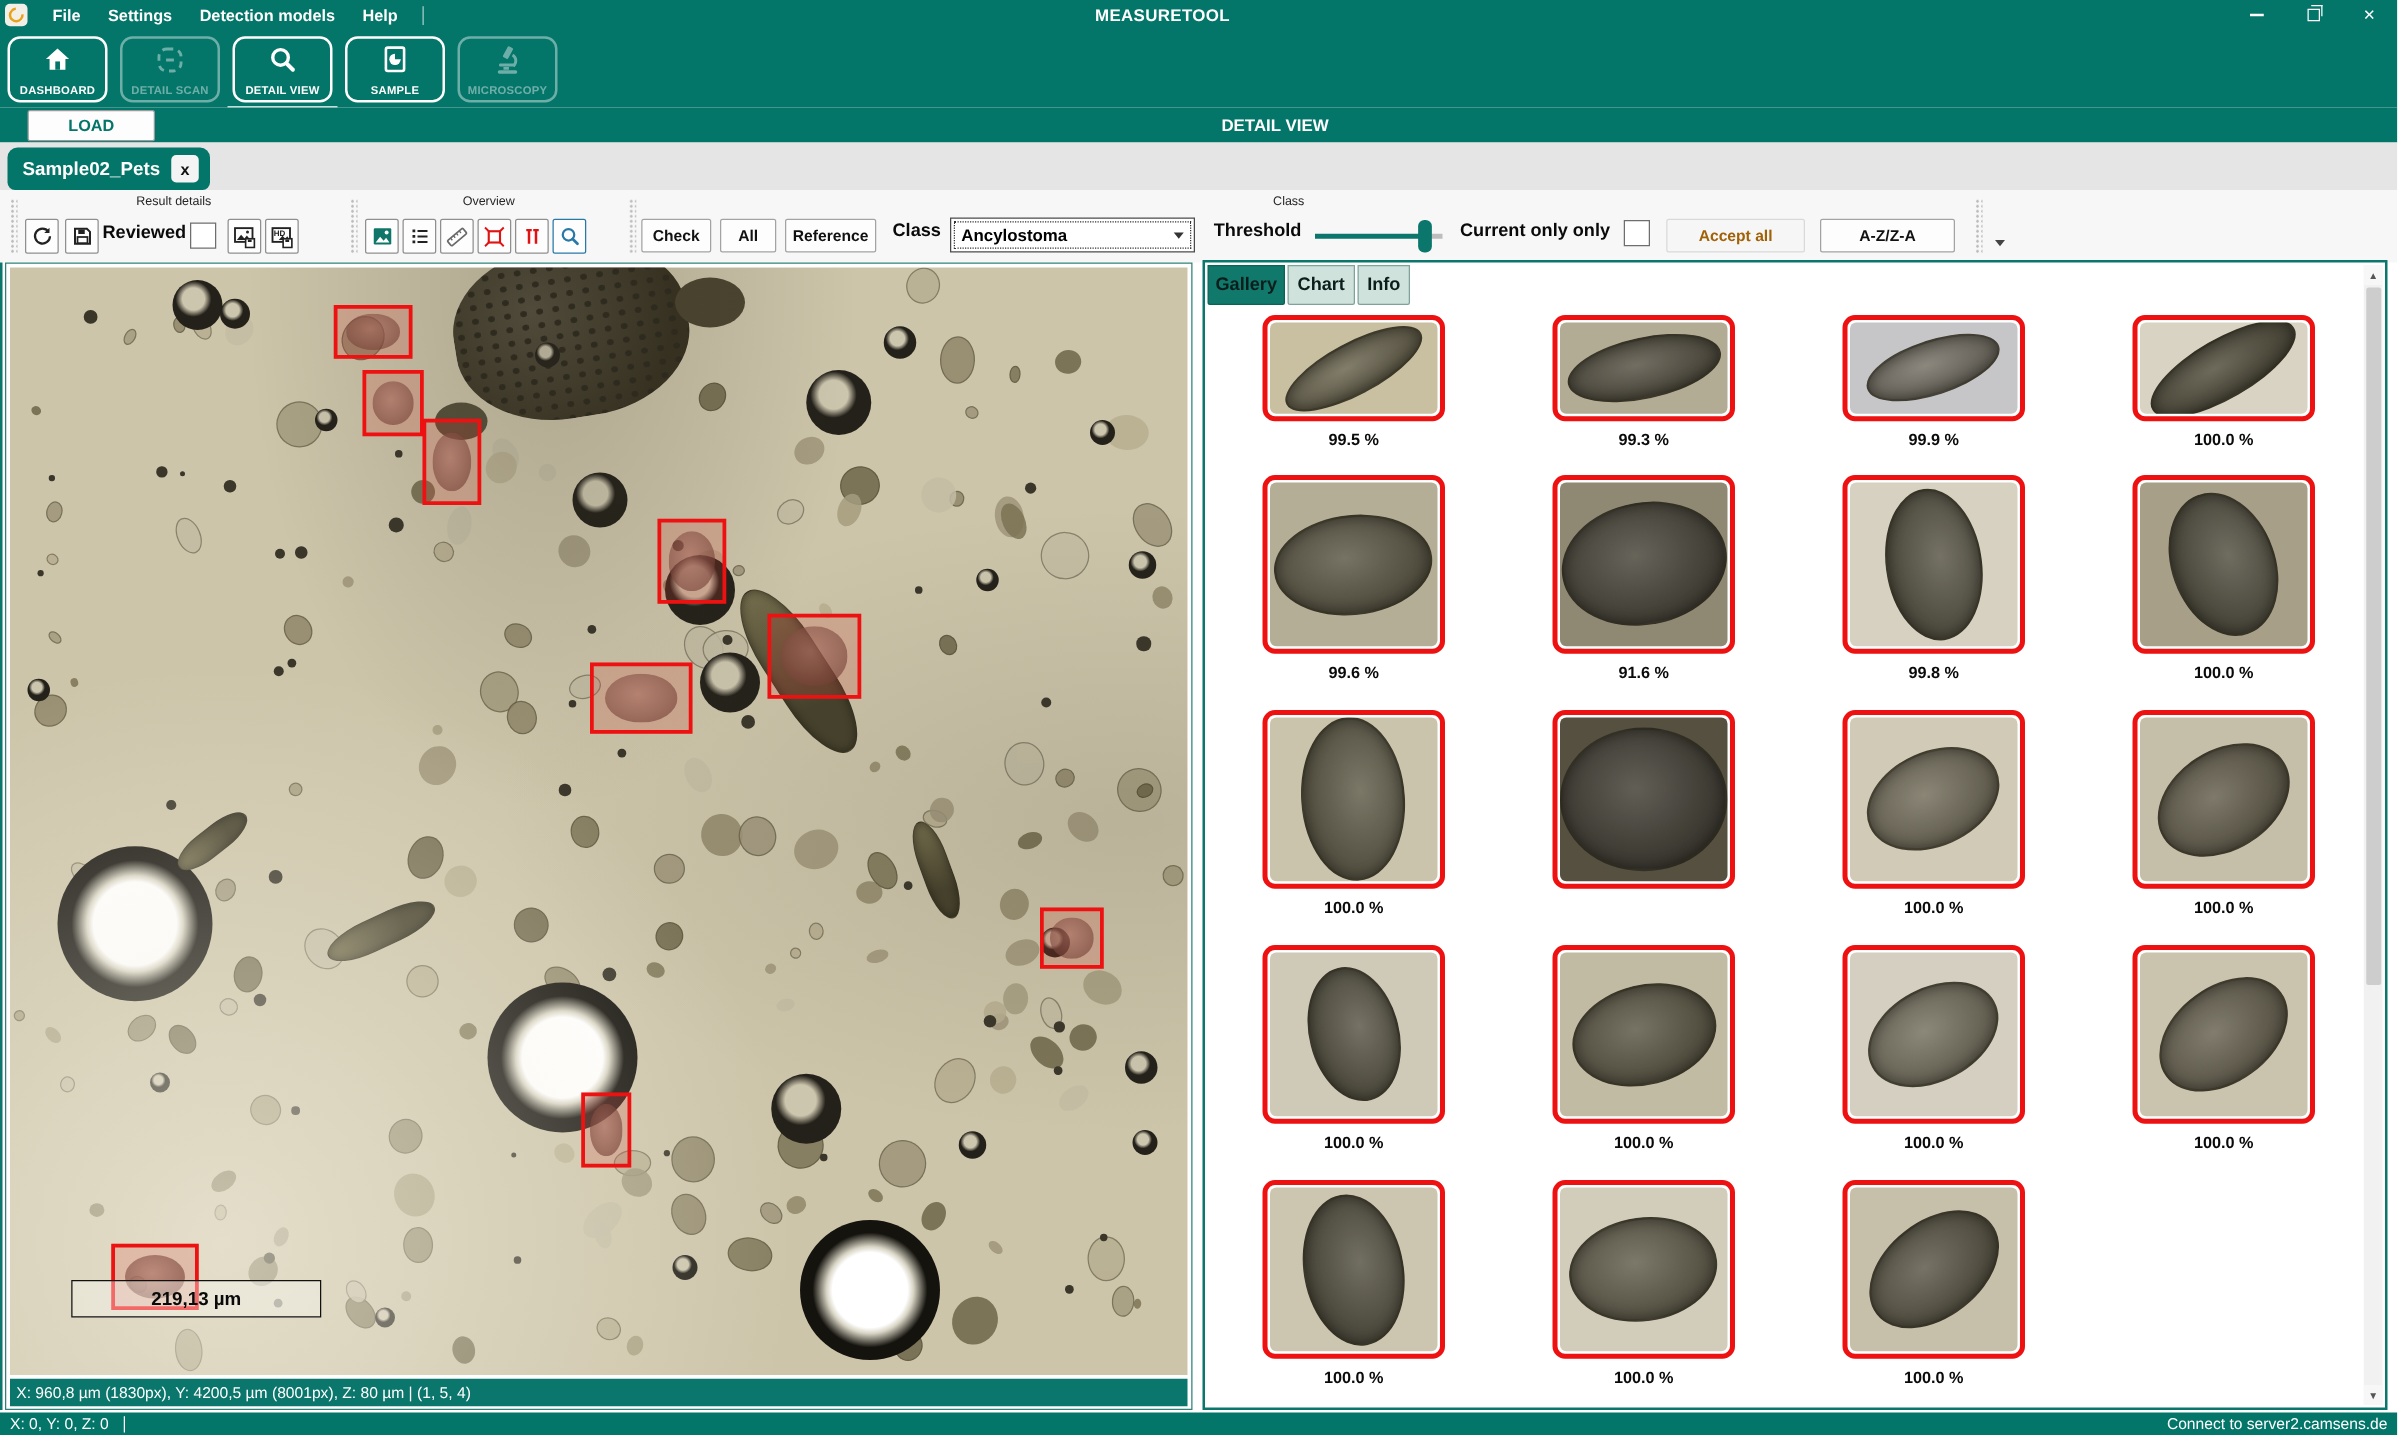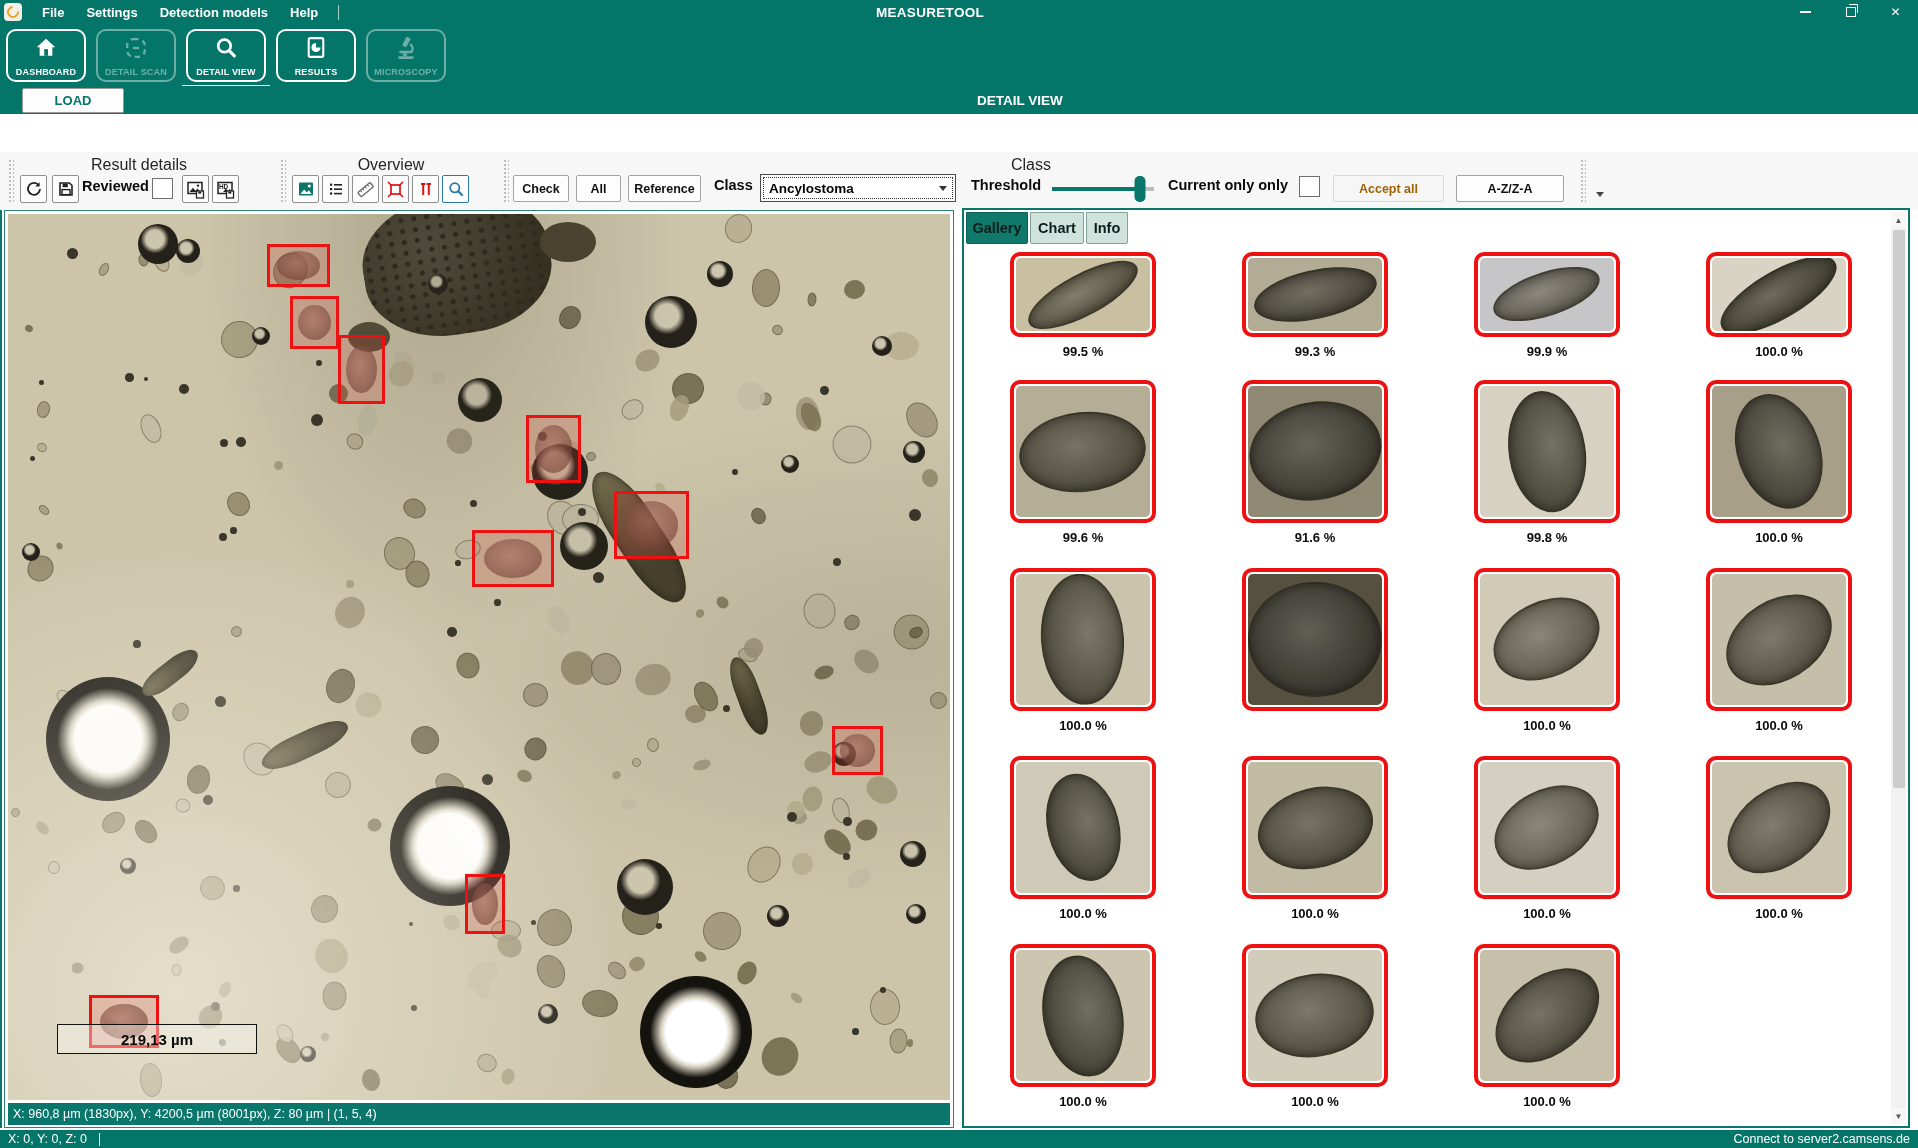--- a/index.html
+++ b/index.html
@@ -42,21 +42,21 @@
              justify-content:center;font-weight:700;font-size:13.5px;}
   
   .tabrow{position:absolute;left:0;top:114px;width:100%;height:38px;background:#e5e5e5;}
   .doctab{position:absolute;left:6px;top:4px;height:34px;background:#047569;border-radius:8px 8px 6px 6px;
           display:flex;align-items:center;padding:0 9px 0 12px;color:#fff;font-weight:700;font-size:15px;
           box-sizing:border-box;cursor:pointer;}
   .tabclose{margin-left:9px;width:22px;height:22px;background:#f4f4f4;border-radius:4px;color:#111;
             font-size:13px;font-weight:700;display:flex;align-items:center;justify-content:center;cursor:pointer;}
   
   .ribbon{position:absolute;left:0;top:152px;width:100%;height:58px;background:#f7f7f7;font-size:13px;}
-  .grp-label{position:absolute;top:4px;font-size:16px;color:#262626;text-align:center;}
+  .grp-label{position:absolute;top:4px;font-size:10px;color:#262626;text-align:center;}
   .handle{position:absolute;top:7px;height:44px;width:6px;
           background-image:radial-gradient(#bdbdbd 1px,transparent 1.2px);background-size:4px 4px;}
   .icon-btn{position:absolute;top:23px;width:27px;height:28px;border:1px solid #8f8f8f;border-radius:2px;
             background:#fdfdfd;box-sizing:border-box;display:flex;align-items:center;justify-content:center;cursor:pointer;}
   .icon-btn.blue{border:1.6px solid #2878a8;}
   .rlabel{position:absolute;top:26px;font-weight:700;font-size:14.5px;color:#0a0a0a;white-space:nowrap;}
   .cb{position:absolute;width:21px;height:21px;background:#fff;border:1px solid #6e6e6e;box-sizing:border-box;cursor:pointer;}
   .pushbtn{position:absolute;top:23px;height:27px;background:#fdfdfd;border:1px solid #a3a3a3;border-radius:2px;
            font-weight:700;font-size:12.5px;color:#111;display:flex;align-items:center;justify-content:center;
            box-sizing:border-box;cursor:pointer;}
@@ -173,39 +173,45 @@
         <line x1="15.5" y1="15" x2="20.5" y2="20" stroke="#fff" stroke-width="3" stroke-linecap="round"></line>
       </svg>
       <span class="navlbl">DETAIL VIEW</span>
     </div>
     <div class="navbtn" style="left:276px">
       <svg width="26" height="26" viewBox="0 0 25 25">
         <rect x="5.5" y="3" width="14" height="18" rx="1.5" fill="none" stroke="#fff" stroke-width="2"></rect>
         <circle cx="12.5" cy="12" r="4.4" fill="#fff"></circle>
         <path d="M12.5 12 L12.5 6.8 A5.2 5.2 0 0 1 17.7 12 Z" fill="#047569"></path>
       </svg>
-      <span class="navlbl">RESULTS</span>
+      <span class="navlbl">SAMPLE</span>
     </div>
     <div class="navbtn disabled" style="left:366px">
       <svg width="26" height="26" viewBox="0 0 25 25">
         <rect x="10.5" y="2" width="4.5" height="9.5" rx="1" fill="#fff" transform="rotate(28 12.7 7)"></rect>
         <path d="M16.4 8.6 c3 1.8 3.4 6 0.6 8.6" fill="none" stroke="#fff" stroke-width="2.2"></path>
         <rect x="6" y="15.2" width="12.5" height="2.3" rx="1" fill="#fff"></rect>
         <rect x="9.4" y="17.8" width="4.2" height="2.2" fill="#fff"></rect>
         <rect x="5" y="20.4" width="15" height="2.6" rx="1.3" fill="#fff"></rect>
       </svg>
       <span class="navlbl">MICROSCOPY</span>
     </div>
   </div>
 
   <div class="subheader">
     <div class="loadbtn">LOAD</div>
     <div class="viewtitle">DETAIL VIEW</div>
   </div>
 
+  <div class="tabrow">
+    <div class="doctab">
+      <span>Sample02_Pets</span>
+      <span class="tabclose">x</span>
+    </div>
+  </div>
 
   <div class="ribbon">
     <div class="handle" style="left:8px"></div>
     <div class="grp-label" style="left:8px;width:262px">Result details</div>
 
     <div class="icon-btn" style="left:20px">
       <svg width="18" height="18" viewBox="0 0 18 18">
         <path d="M13.8 5.2 A6 6 0 1 0 15 9" fill="none" stroke="#222" stroke-width="1.8"></path>
         <path d="M14.6 2.2 v4.2 h-4.2 Z" fill="#222"></path>
       </svg>

